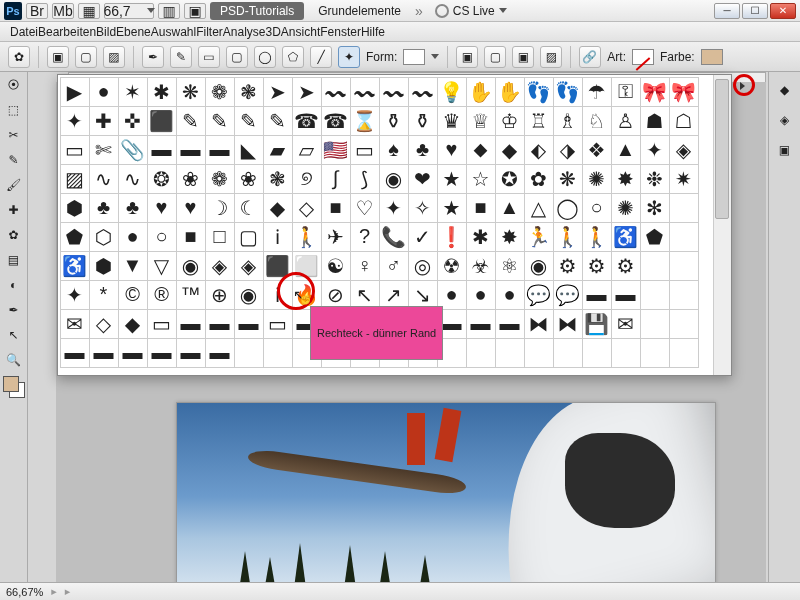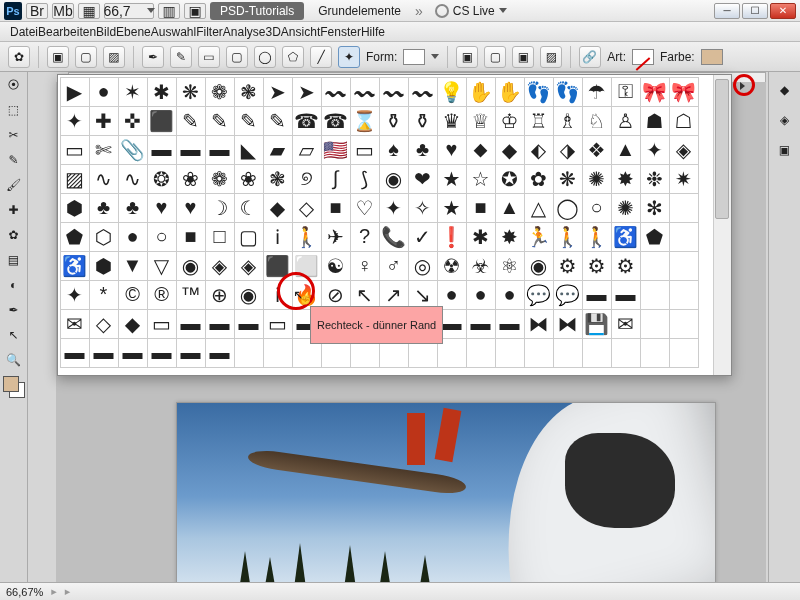--- a/index.html
+++ b/index.html
@@ -32,21 +32,21 @@
   .tree{position:absolute;bottom:8px;width:0;height:0;border-left:8px solid transparent;border-right:8px solid transparent;border-bottom:52px solid #1a2614;}
   .right-dock{position:absolute;right:0;top:0;width:32px;bottom:0;background:#d6d6d6;border-left:1px solid #aaa;}
   .dock-ico{width:24px;height:24px;margin:6px auto;border-radius:3px;display:flex;align-items:center;justify-content:center;}
   .picker{position:absolute;left:57px;top:74px;width:675px;height:302px;background:#fff;border:1px solid #888;box-shadow:0 4px 12px rgba(0,0,0,.3);z-index:50;}
   .picker-grid{position:absolute;left:2px;top:2px;right:20px;bottom:2px;overflow:hidden;}
   .prow{display:flex;}
   .pcell{width:30px;height:30px;border:1px solid #ccc;margin:-.5px;display:flex;align-items:center;justify-content:center;cursor:pointer;font-size:20px;}
   .p-scroll{position:absolute;right:0;top:0;width:18px;bottom:0;background:#eee;border-left:1px solid #ccc;}
   .p-thumb{position:absolute;right:2px;top:4px;width:14px;height:140px;background:#cfcfcf;border:1px solid #aaa;border-radius:2px;}
   .red-circle{position:absolute;border:3px solid #d80000;border-radius:50%;pointer-events:none;z-index:60;}
-  .tooltip{position:absolute;z-index:70;background:#fca5a5;border:1px solid #888;padding:12px 6px;font-size:11px;color:#222;white-space:nowrap;}
+  .tooltip{position:absolute;z-index:70;background:#ec4899;border:1px solid #888;padding:20px 6px;font-size:11px;color:#222;white-space:nowrap;}
   .status{position:absolute;left:0;right:0;bottom:0;height:18px;background:linear-gradient(#f4f4f4,#e4e4e4);border-top:1px solid #aaa;display:flex;align-items:center;font-size:11px;padding:0 6px;gap:8px;}
   .ruler-tick{position:absolute;color:#555;}
   .color-sw{position:relative;width:22px;height:22px;margin:4px auto;}
   .color-fg{position:absolute;left:0;top:0;width:16px;height:16px;background:#d8bb98;border:1px solid #555;}
   .color-bg{position:absolute;right:0;bottom:0;width:16px;height:16px;background:#fff;border:1px solid #555;}
   .tri-down{width:0;height:0;border-left:4px solid transparent;border-right:4px solid transparent;border-top:5px solid #555;}
 </style>
 </head>
 <body>
 

